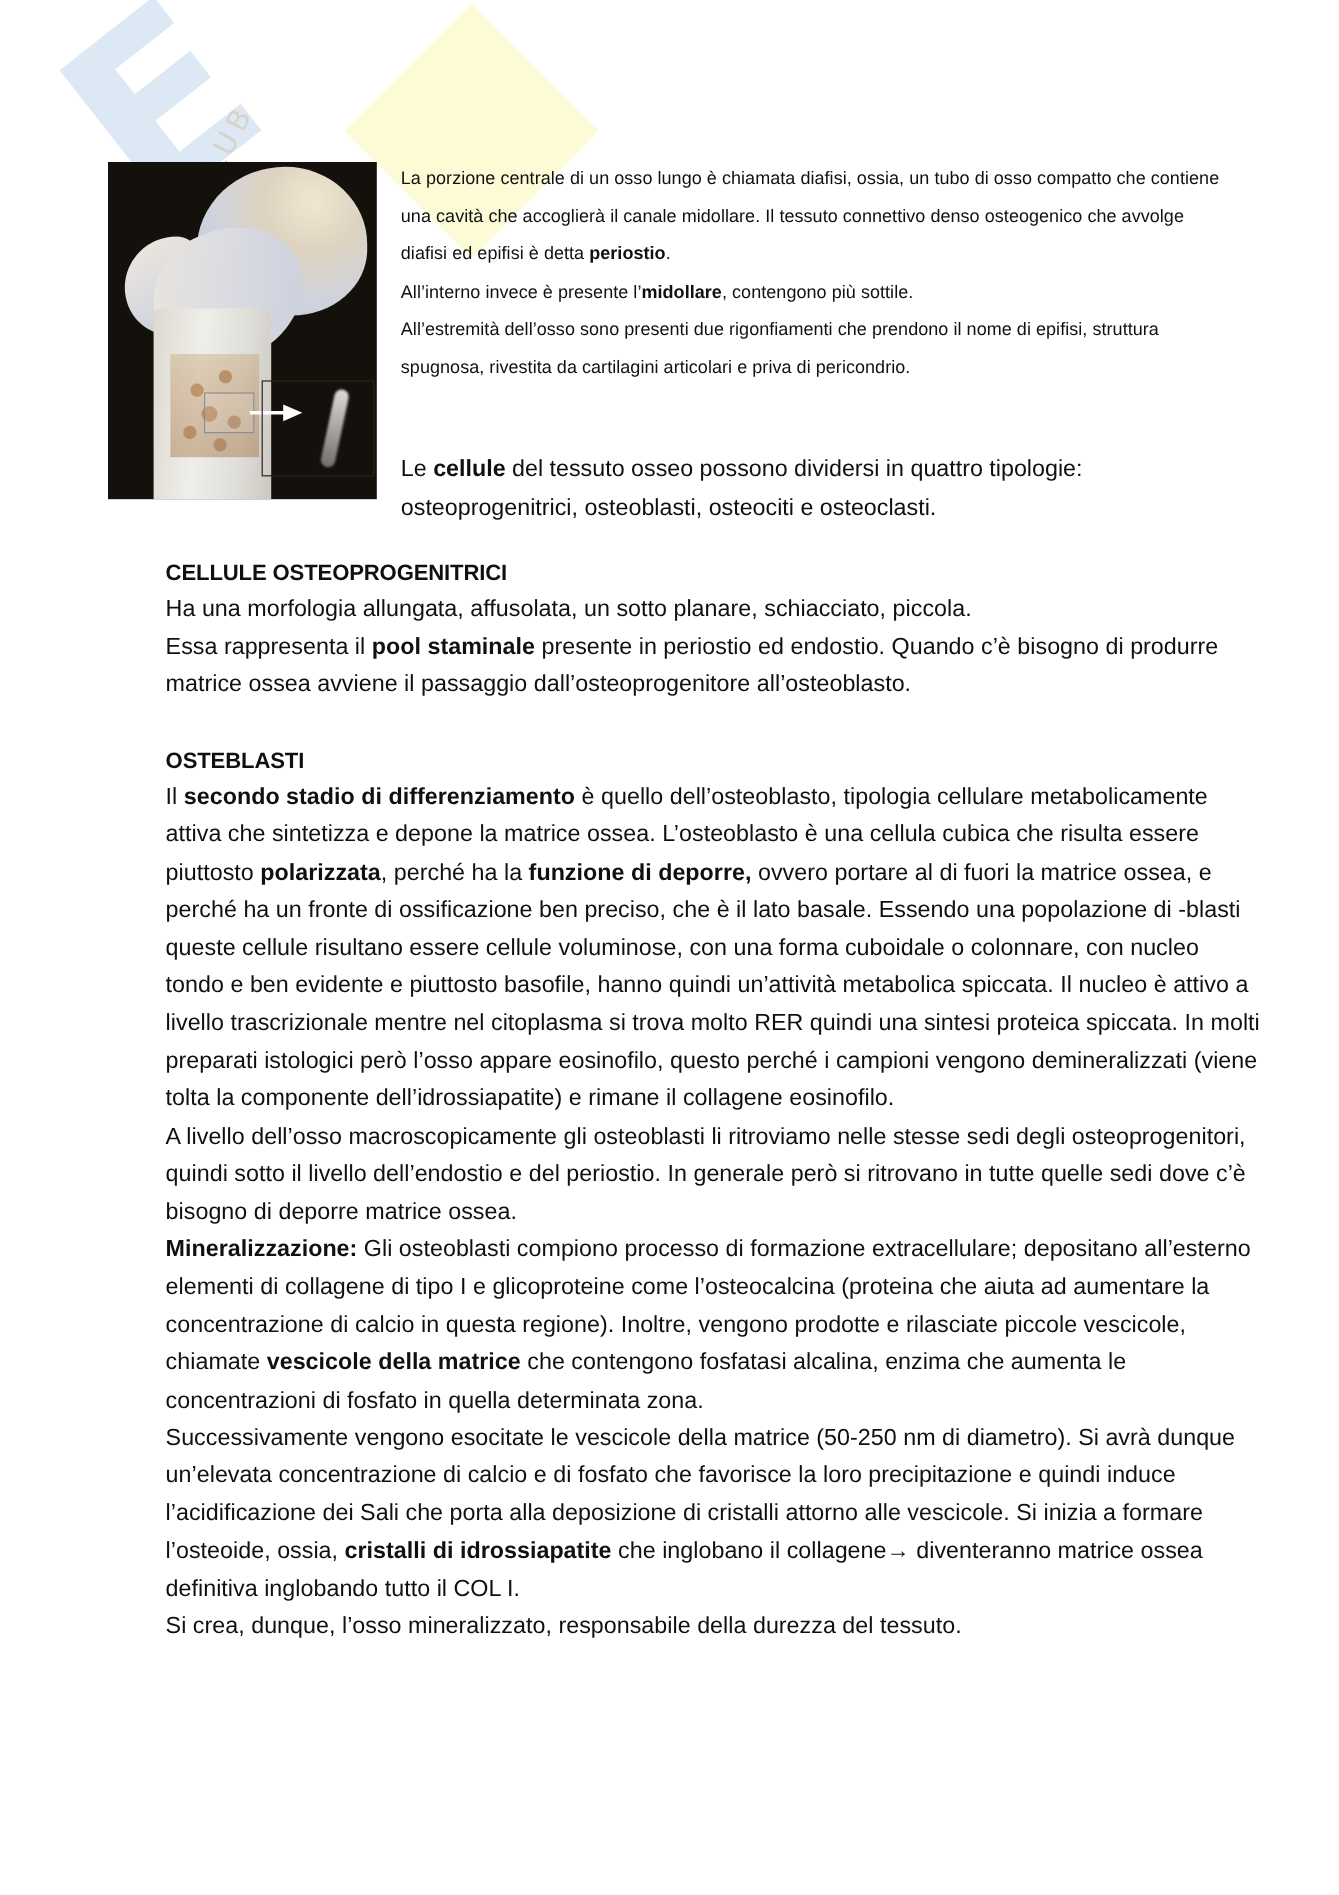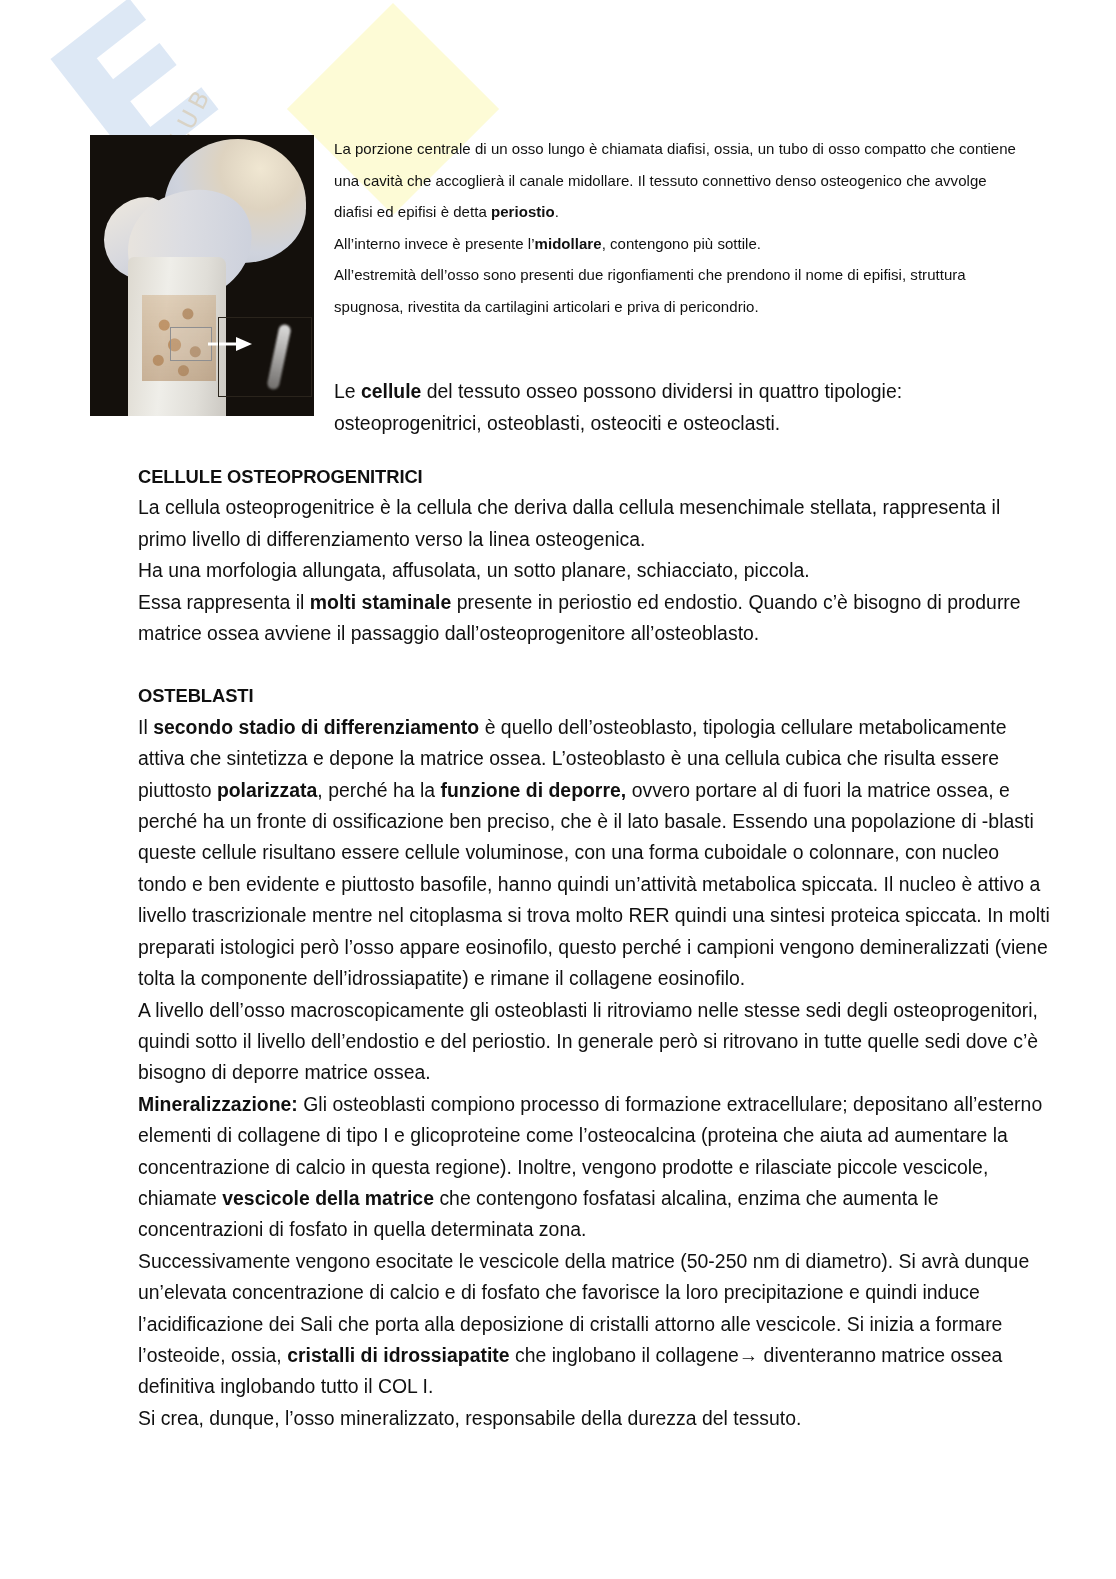--- a/index.html
+++ b/index.html
@@ -269,23 +269,22 @@
       <span>All’estremità dell’osso sono presenti due rigonfiamenti che prendono il nome di epifisi, struttura spugnosa, rivestita da cartilagini articolari e priva di pericondrio.</span>
     </div>
 
     <div class="intro-2">
       <span>Le </span><b>cellule</b><span> del tessuto osseo possono dividersi in quattro tipologie: osteoprogenitrici, osteoblasti, osteociti e osteoclasti.</span>
     </div>
 
     <div class="flow">
 
       <p class="para heading">CELLULE OSTEOPROGENITRICI</p>
-      <p class="para">La cellula osteoprogenitrice è la cellula che deriva dalla cellula mesenchimale stellata, rappresenta il primo livello di differenziamento verso la linea osteogenica.</p>
       <p class="para">Ha una morfologia allungata, affusolata, un sotto planare, schiacciato, piccola.</p>
-      <p class="para"><span>Essa rappresenta il </span><b>molti staminale</b><span> presente in periostio ed endostio. Quando c’è bisogno di produrre matrice ossea avviene il passaggio dall’osteoprogenitore all’osteoblasto.</span></p>
+      <p class="para"><span>Essa rappresenta il </span><b>pool staminale</b><span> presente in periostio ed endostio. Quando c’è bisogno di produrre matrice ossea avviene il passaggio dall’osteoprogenitore all’osteoblasto.</span></p>
 
       <div class="gap"></div>
 
       <p class="para heading">OSTEBLASTI</p>
 
       <p class="para"><span>Il </span><b>secondo stadio di differenziamento</b><span> è quello dell’osteoblasto, tipologia cellulare metabolicamente attiva che sintetizza e depone la matrice ossea. L’osteoblasto è una cellula cubica che risulta essere piuttosto </span><b>polarizzata</b><span>, perché ha la </span><b>funzione di deporre,</b><span> ovvero portare al di fuori la matrice ossea, e perché ha un fronte di ossificazione ben preciso, che è il lato basale. Essendo una popolazione di -blasti queste cellule risultano essere cellule voluminose, con una forma cuboidale o colonnare, con nucleo tondo e ben evidente e piuttosto basofile, hanno quindi un’attività metabolica spiccata. Il nucleo è attivo a livello trascrizionale mentre nel citoplasma si trova molto RER quindi una sintesi proteica spiccata. In molti preparati istologici però l’osso appare eosinofilo, questo perché i campioni vengono demineralizzati (viene tolta la componente dell’idrossiapatite) e rimane il collagene eosinofilo.</span></p>
 
       <p class="para"> A livello dell’osso macroscopicamente gli osteoblasti li ritroviamo nelle stesse sedi degli osteoprogenitori, quindi sotto il livello dell’endostio e del periostio. In generale però si ritrovano in tutte quelle sedi dove c’è bisogno di deporre matrice ossea.</p>
 
 

